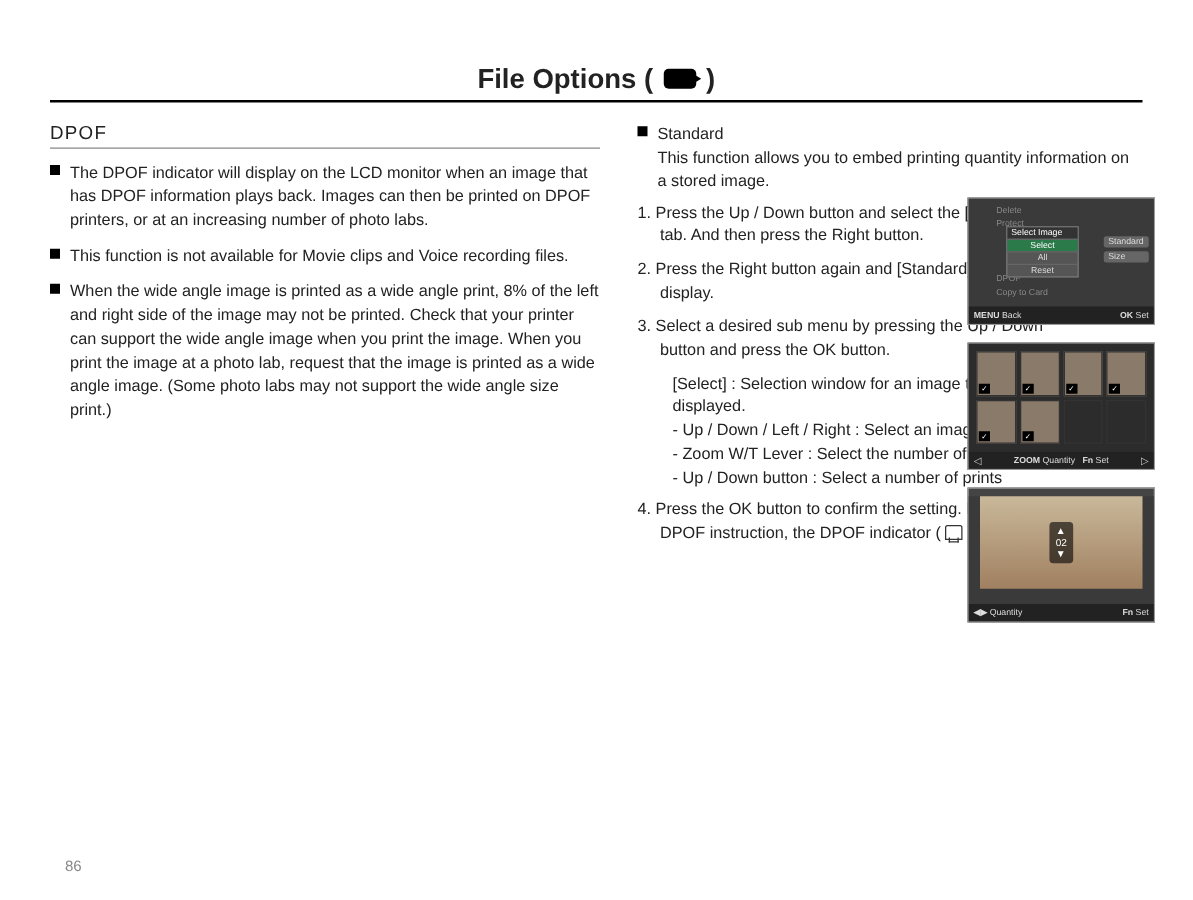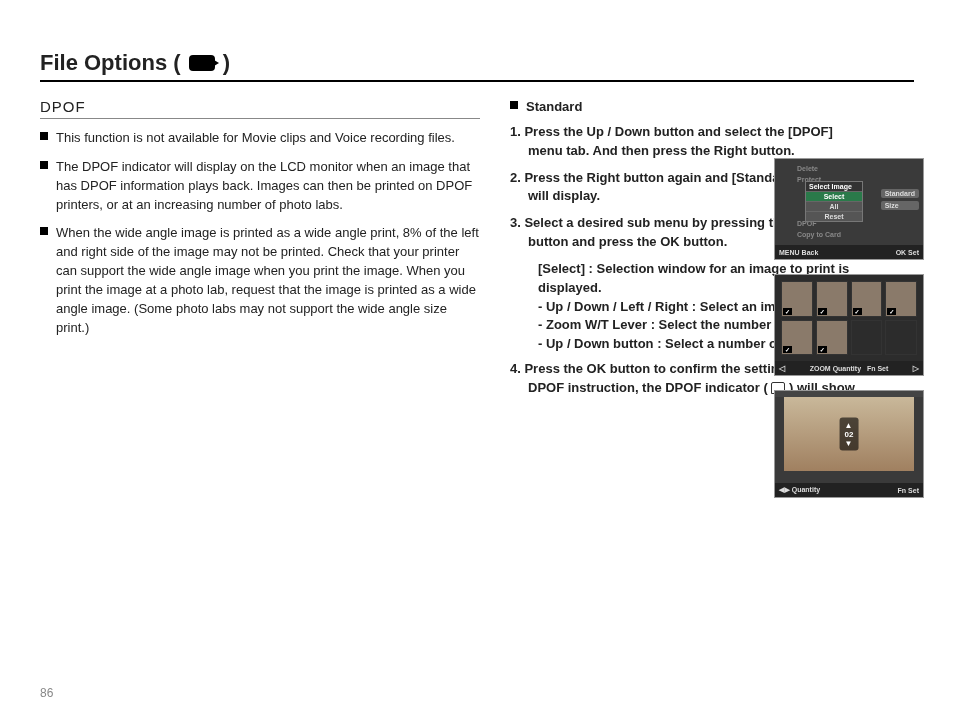--- a/index.html
+++ b/index.html
@@ -12,20 +12,21 @@
     color: #222;
     position: relative;
     padding: 50px 40px 0 40px;
   }
   .title {
     font-size: 22px;
     font-weight: bold;
     border-bottom: 2px solid #000;
     padding-bottom: 4px;
     margin-bottom: 16px;
+    text-align: center;
   }
   .title .camera-icon {
     display:inline-block;
     width: 26px; height:16px;
     background:#000;
     border-radius:4px;
     position:relative;
     top:1px;
     margin:0 2px;
   }
@@ -34,21 +35,21 @@
     position:absolute;
     right:-4px; top:5px;
     width:0;height:0;
     border-left:5px solid #000;
     border-top:3px solid transparent;
     border-bottom:3px solid transparent;
   }
   .cols { display:flex; gap:30px; }
   .col { flex:1; }
   .col-left { flex:0 0 440px;}
-  .col-right{ flex:1; position:relative;font-weight:bold;}
+  .col-right{ flex:1; position:relative;}
   .section-head {
     font-size:15px;
     border-bottom:1px solid #888;
     padding-bottom:3px;
     margin-bottom:10px;
     letter-spacing:1px;
   }
   .bullet-block { padding-left:16px; position:relative; margin-bottom:10px; line-height:1.45;}
   .bullet-block .sq {
     position:absolute; left:0; top:3px;
@@ -76,47 +77,48 @@
   .popup .row.sel { background:#2a7a4a; color:#fff;}
   .side-tags { position:absolute; right:4px; top:30px; font-size:7px; }
   .side-tags div { background:#666; color:#ddd; margin-bottom:3px; padding:1px 4px; border-radius:2px;}
   .thumbs { display:grid; grid-template-columns:repeat(4,1fr); gap:3px; padding:6px 6px 0 6px; height:80px;}
   .th { background:#8a7a6a; border:1px solid #333; position:relative;}
   .th.empty{ background:#2c2c2c;}
   .th .tag{ position:absolute; bottom:1px; left:1px; background:#000; color:#fff; font-size:6px; padding:0 2px;}
   .photo { width:130px; height:74px; background:linear-gradient(#c9b89a,#a08060); position:relative; margin:6px auto 0;}
   .badge { position:absolute; top:50%; left:50%; transform:translate(-50%,-50%); background:rgba(0,0,0,.6); color:#fff; font-size:8px; padding:3px 5px; border-radius:3px;}
   .arrow { font-size:8px; color:#ccc; }
-  .pagenum { position:absolute; left:40px; bottom:20px; color:#888; font-size:12px;}
+  .pagenum { position:absolute; left:52px; bottom:20px; color:#888; font-size:12px;}
   .dpof-icon { display:inline-block; width:14px; height:12px; border:1.3px solid #333; border-radius:2px 2px 0 0; position:relative; top:2px;}
   .dpof-icon:before{content:""; position:absolute; left:2px; right:2px; bottom:-3px; height:3px; border:1.3px solid #333; border-top:none;}
 </style>
 </head>
 <body>
 
 <div class="title">
   <span>File Options (</span>
   <span class="camera-icon"></span>
   <span>)</span>
 </div>
 
 <div class="cols">
 
   <div class="col col-left">
     <div class="section-head">DPOF</div>
 
+    <div class="bullet-block"><span class="sq"></span><span>The DPOF indicator will display on the LCD monitor when an image that has DPOF information plays back. Images can then be printed on DPOF printers, or at an increasing number of photo labs.</span></div>
     <div class="bullet-block"><span class="sq"></span><span>This function is not available for Movie clips and Voice recording files.</span></div>
-    <div class="bullet-block"><span class="sq"></span><span>The DPOF indicator will display on the LCD monitor when an image that has DPOF information plays back. Images can then be printed on DPOF printers, or at an increasing number of photo labs.</span></div>
     <div class="bullet-block"><span class="sq"></span><span>When the wide angle image is printed as a wide angle print, 8% of the left and right side of the image may not be printed. Check that your printer can support the wide angle image when you print the image. When you print the image at a photo lab, request that the image is printed as a wide angle image. (Some photo labs may not support the wide angle size print.)</span></div>
   </div>
 
   <div class="col col-right">
     <div class="bullet-block" style="margin-bottom:6px;">
       <span class="sq"></span>
       <span>Standard</span><br>
+      <span>This function allows you to embed printing quantity information on a stored image.</span>
     </div>
 
     <div class="right-text">
       <div class="ol">
         <div class="item">1. Press the Up / Down button and select the [DPOF] menu tab. And then press the Right button.</div>
         <div class="item">2. Press the Right button again and [Standard] sub menu will display.</div>
         <div class="item">3. Select a desired sub menu by pressing the Up / Down button and press the OK button.</div>
       </div>
       <div class="sub">[Select] : Selection window for an image to print is displayed.</div>
       <div class="sub">- Up / Down / Left / Right : Select an image to print.</div>

